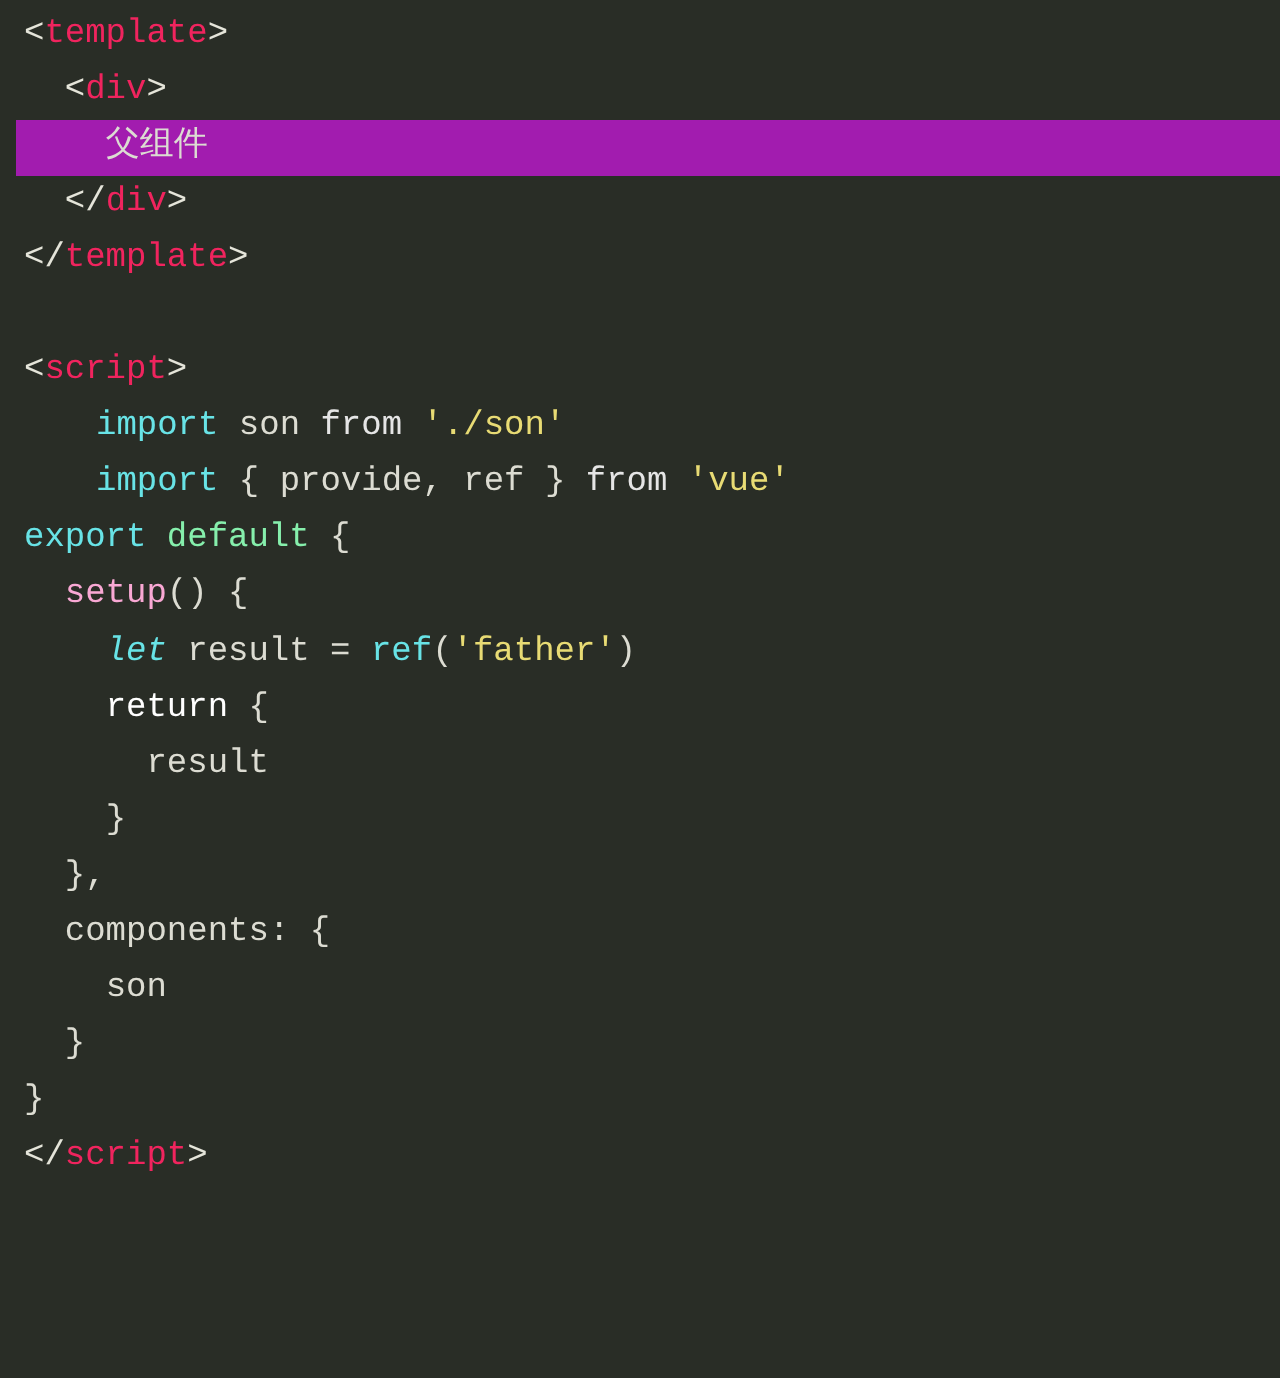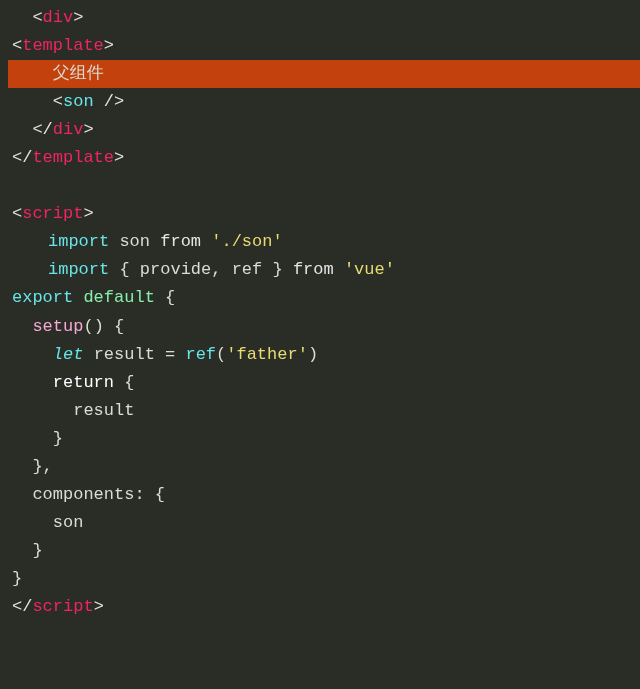--- a/index.html
+++ b/index.html
@@ -14,21 +14,21 @@
     overflow: hidden;
   }
   .code-editor {
     padding: 4px 0 0 8px;
   }
   .line {
     white-space: pre;
     padding-left: 4px;
   }
   .line.highlight {
-    background: #c2410c;
+    background: #a21caf;
   }
   .angle { color: #e5e5da; }
   .tag-template { color: #f0245e; }
   .tag-div { color: #f0245e; }
   .tag-son { color: #68e3e6; }
   .tag-script { color: #f0245e; }
   .kw-import { color: #68e3e6; margin-left: 36px; }
   .kw-from { color: #e5e5e5; }
   .kw-export { color: #68e3e6; }
   .kw-default { color: #86efac; }
@@ -39,27 +39,26 @@
   .fn-call { color: #68e3e6; }
   .str { color: #e8db74; }
   .punct { color: #dcdcd2; }
   .brace { color: #dcdcd2; }
 </style>
 </head>
 <body>
 
 <div class="code-editor">
 
+  <div class="line"><span class="angle">&lt;</span><span class="tag-template">template</span><span class="angle">&gt;</span></div>
+
   <div class="line">  <span class="angle">&lt;</span><span class="tag-div">div</span><span class="angle">&gt;</span></div>
-
-  <div class="line"><span class="angle">&lt;</span><span class="tag-template">template</span><span class="angle">&gt;</span></div>
 
   <div class="line highlight">    <span class="ident">父组件</span></div>
 
-  <div class="line">    <span class="angle">&lt;</span><span class="tag-son">son</span><span class="angle"> /&gt;</span></div>
 
   <div class="line">  <span class="angle">&lt;/</span><span class="tag-div">div</span><span class="angle">&gt;</span></div>
 
   <div class="line"><span class="angle">&lt;/</span><span class="tag-template">template</span><span class="angle">&gt;</span></div>
 
   <div class="line"> </div>
 
   <div class="line"><span class="angle">&lt;</span><span class="tag-script">script</span><span class="angle">&gt;</span></div>
 
   <div class="line"><span class="kw-import">import</span> <span class="ident">son</span> <span class="kw-from">from</span> <span class="str">'./son'</span></div>

